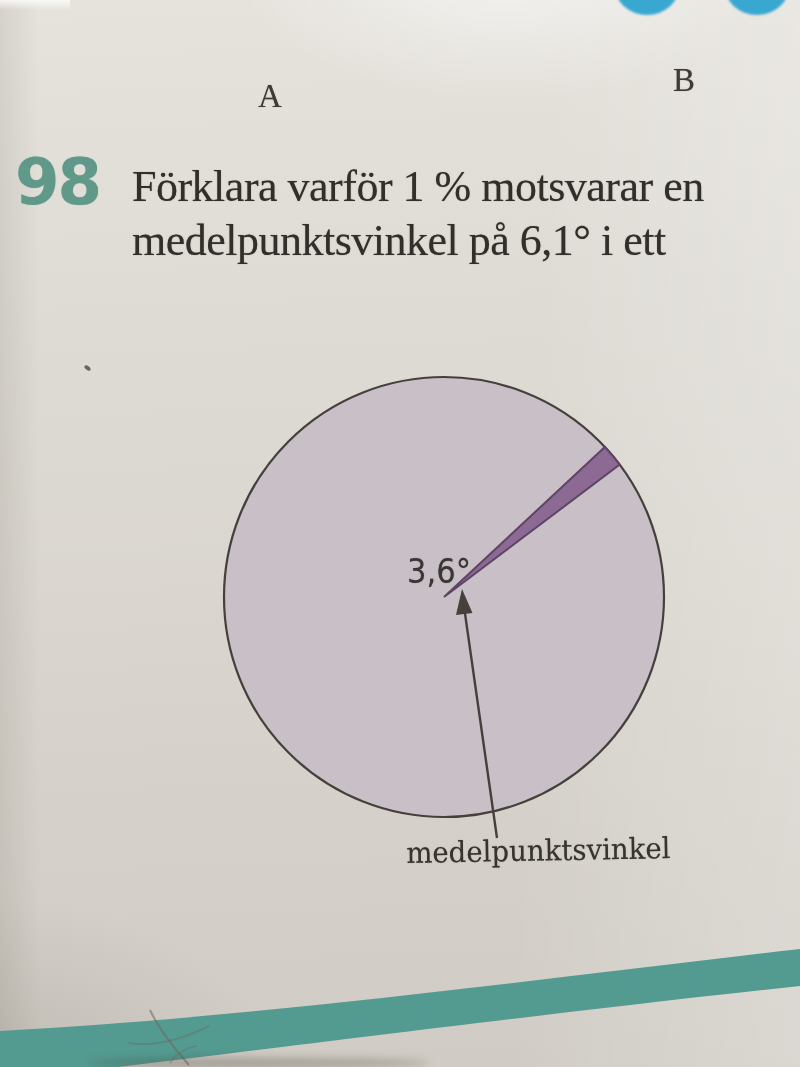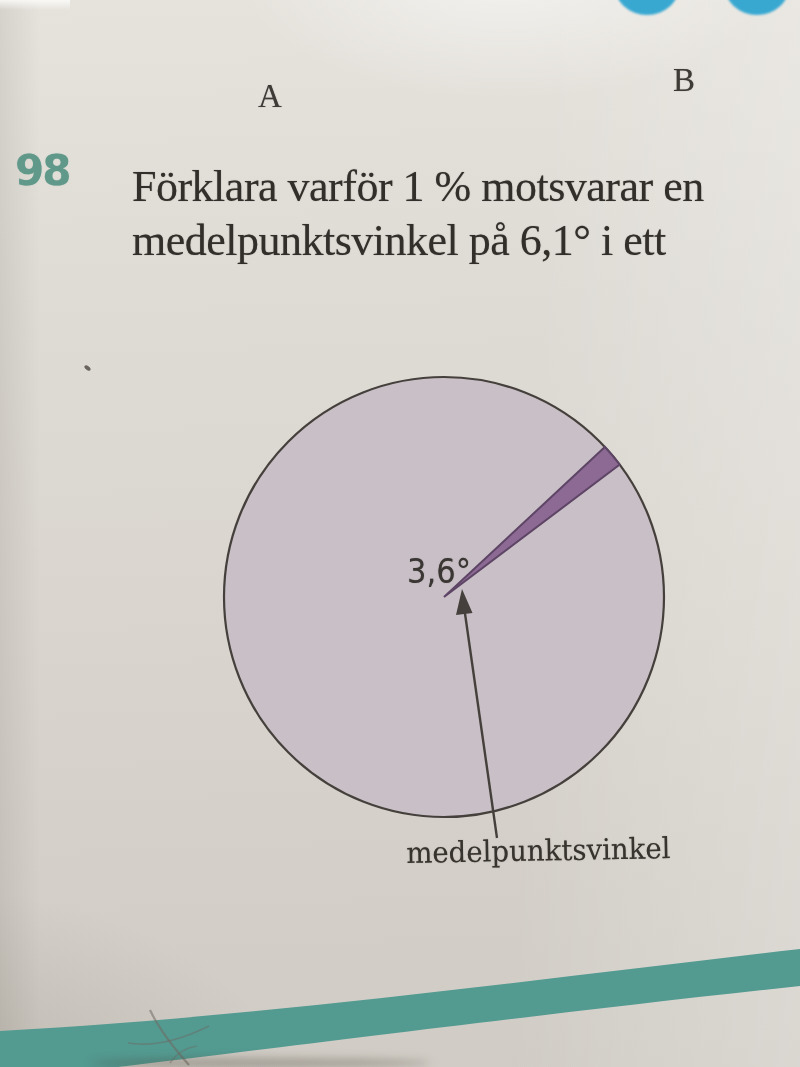--- a/index.html
+++ b/index.html
@@ -20,21 +20,21 @@
   .dot2{left:724px;}
   
   .edge-sliver{left:0;top:0;width:70px;height:10px;background:linear-gradient(180deg,rgba(252,252,250,.85),rgba(252,252,250,0));}
   
   .col-letter{font-size:33px;color:#3e3a36;text-shadow:0 0 1px rgba(62,58,54,.55);}
   .colA{left:258px;top:78px;}
   .colB{left:673px;top:62px;}
   
   .exnum{
     left:15px;top:150px;font-family:"DejaVu Sans",sans-serif;font-weight:700;
-    font-size:42px;line-height:1;color:#60998a;letter-spacing:-2px;
+    font-size:64px;line-height:1;color:#60998a;letter-spacing:-2px;
     text-shadow:0 0 1px rgba(96,153,138,.6);
   }
   
   .extext{
     left:132px;top:160px;width:640px;font-size:44px;line-height:54px;
     color:#322f2a;letter-spacing:-.5px;text-shadow:0 0 1px rgba(50,47,42,.55);
   }
   .extext div{white-space:nowrap;}
   
   svg.layer{position:absolute;left:0;top:0;width:800px;height:1067px;}

